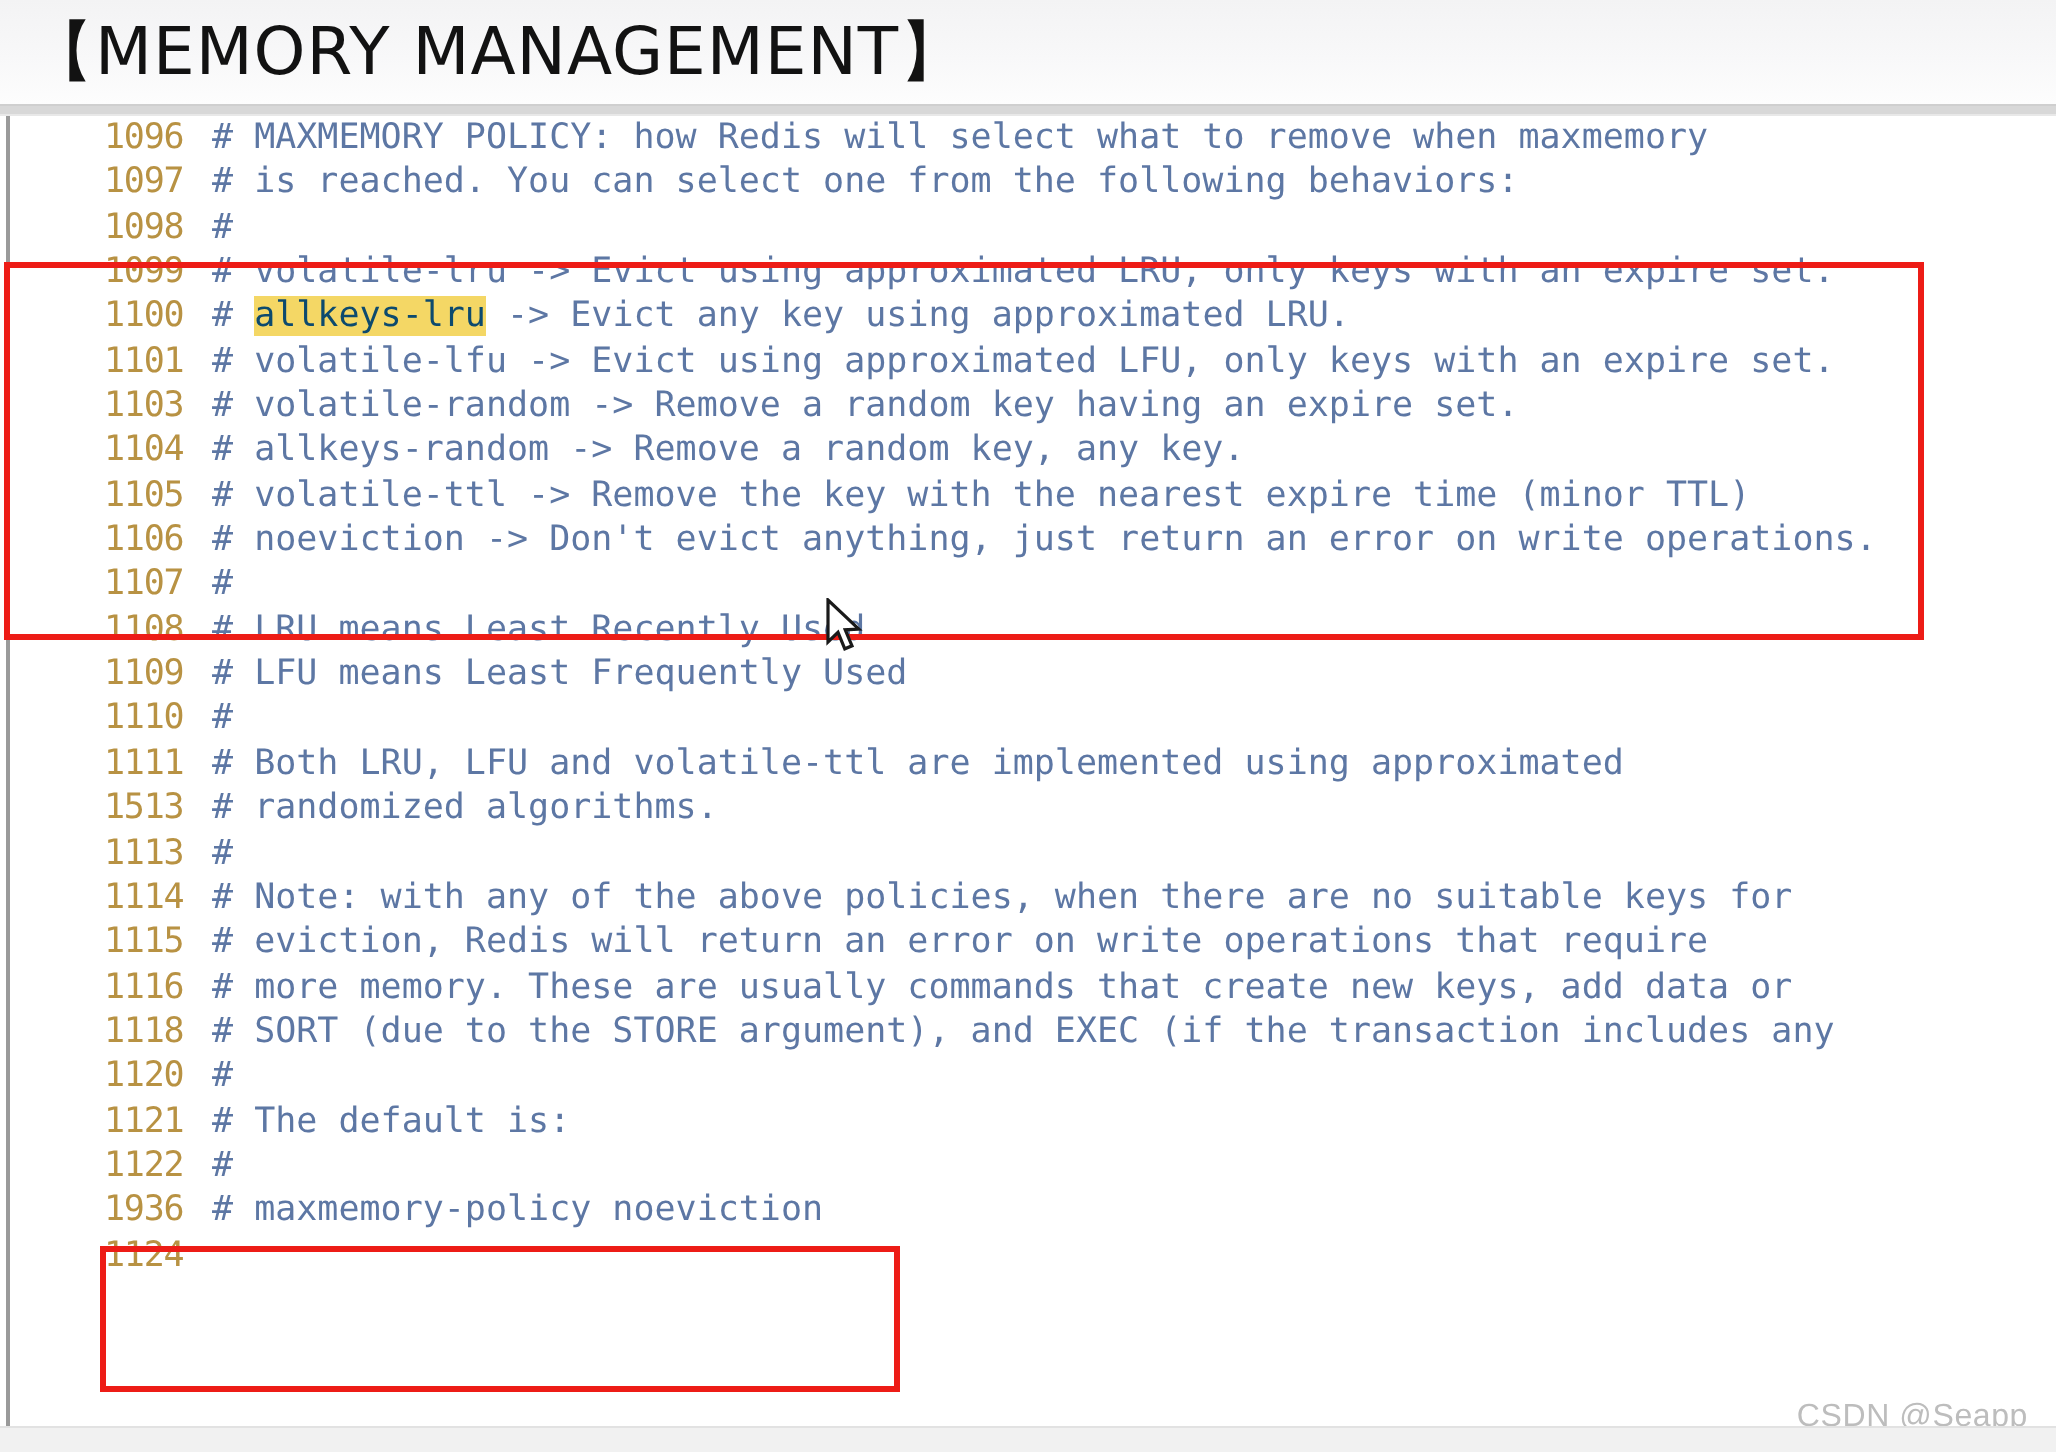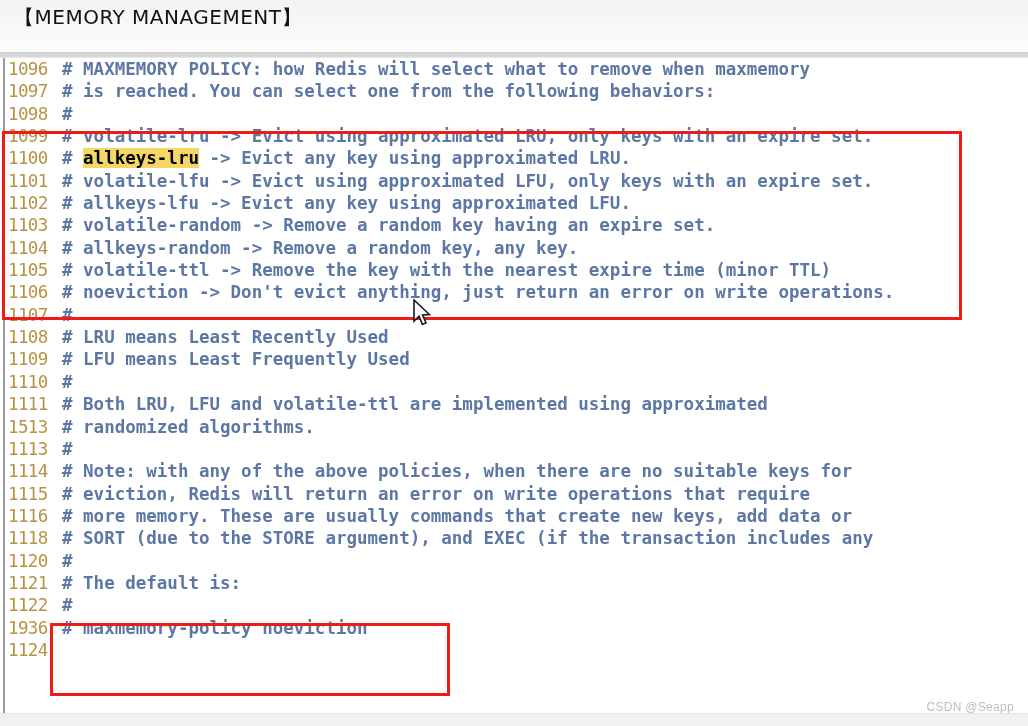--- a/index.html
+++ b/index.html
@@ -24,21 +24,21 @@
     width: 1028px;
     height: 52px;
     background: linear-gradient(to bottom, #f3f3f4 0%, #f8f8f9 55%, #fdfdfd 100%);
     box-sizing: border-box;
   }
   #page-title {
     position: absolute;
     left: 14px;
     top: 4px;
     font-family: "DejaVu Sans", sans-serif;
-    font-size: 20px;
+    font-size: 33px;
     font-weight: 500;
     letter-spacing: 0.5px;
     color: #121212;
     white-space: nowrap;
   }
 
   
   #header-rule {
     position: absolute;
     left: 0;
@@ -70,43 +70,43 @@
     background: #9a9a9a;
   }
 
   .code-line {
     position: relative;
     height: 22.35px;
     line-height: 22.35px;
     white-space: pre;
     font-family: "DejaVu Sans Mono", monospace;
     font-size: 17.5px;
+    margin-left: 44px;
   }
   .ln {
     position: absolute;
     left: 8px;
     top: 0;
     width: 48px;
     text-align: left;
     color: #b89243;
     font-family: "DejaVu Sans Mono", monospace;
     font-size: 17.5px;
     letter-spacing: -0.6px;
   }
   .code-text {
     position: absolute;
     left: 62px;
     top: 0;
     color: #5d77a4;
     letter-spacing: 0px;
-    font-weight: bold;
   }
   .hl {
     background: #f4d765;
-    color: #000000;
+    color: #0c4a6e;
   }
 
   
   .red-box {
     position: absolute;
     border: 3px solid #ed1c16;
     box-sizing: border-box;
     pointer-events: none;
     background: transparent;
   }
@@ -132,21 +132,21 @@
     height: 30px;
     pointer-events: none;
   }
 
   
   #watermark {
     position: absolute;
     right: 14px;
     top: 700px;
     font-family: "Liberation Sans", sans-serif;
-    font-size: 12px;
+    font-size: 16px;
     color: #bdbdbd;
     letter-spacing: 0.3px;
     white-space: nowrap;
   }
 
   
   #bottom-strip {
     position: absolute;
     left: 0;
     top: 713px;
@@ -167,21 +167,20 @@
 
 <div id="editor-pane">
   <div id="gutter-rule"></div>
   <div id="code-lines">
       <div class="code-line"><span class="ln">1096</span><span class="code-text"># MAXMEMORY POLICY: how Redis will select what to remove when maxmemory</span></div>
       <div class="code-line"><span class="ln">1097</span><span class="code-text"># is reached. You can select one from the following behaviors:</span></div>
       <div class="code-line"><span class="ln">1098</span><span class="code-text">#</span></div>
       <div class="code-line"><span class="ln">1099</span><span class="code-text"># volatile-lru -&gt; Evict using approximated LRU, only keys with an expire set.</span></div>
       <div class="code-line"><span class="ln">1100</span><span class="code-text"><span># </span><span class="hl">allkeys-lru</span><span> -&gt; Evict any key using approximated LRU.</span></span></div>
       <div class="code-line"><span class="ln">1101</span><span class="code-text"># volatile-lfu -&gt; Evict using approximated LFU, only keys with an expire set.</span></div>
-      <div class="code-line"><span class="ln">1102</span><span class="code-text"># allkeys-lfu -&gt; Evict any key using approximated LFU.</span></div>
       <div class="code-line"><span class="ln">1103</span><span class="code-text"># volatile-random -&gt; Remove a random key having an expire set.</span></div>
       <div class="code-line"><span class="ln">1104</span><span class="code-text"># allkeys-random -&gt; Remove a random key, any key.</span></div>
       <div class="code-line"><span class="ln">1105</span><span class="code-text"># volatile-ttl -&gt; Remove the key with the nearest expire time (minor TTL)</span></div>
       <div class="code-line"><span class="ln">1106</span><span class="code-text"># noeviction -&gt; Don't evict anything, just return an error on write operations.</span></div>
       <div class="code-line"><span class="ln">1107</span><span class="code-text">#</span></div>
       <div class="code-line"><span class="ln">1108</span><span class="code-text"># LRU means Least Recently Used</span></div>
       <div class="code-line"><span class="ln">1109</span><span class="code-text"># LFU means Least Frequently Used</span></div>
       <div class="code-line"><span class="ln">1110</span><span class="code-text">#</span></div>
       <div class="code-line"><span class="ln">1111</span><span class="code-text"># Both LRU, LFU and volatile-ttl are implemented using approximated</span></div>
       <div class="code-line"><span class="ln">1513</span><span class="code-text"># randomized algorithms.</span></div>

